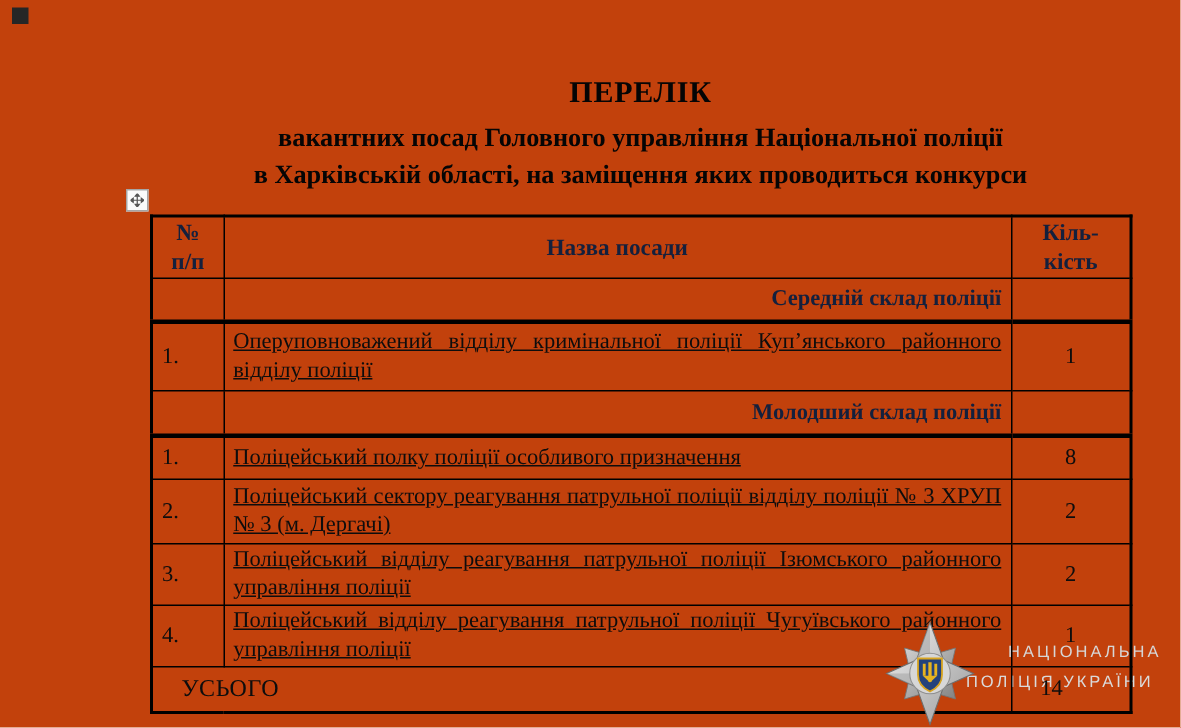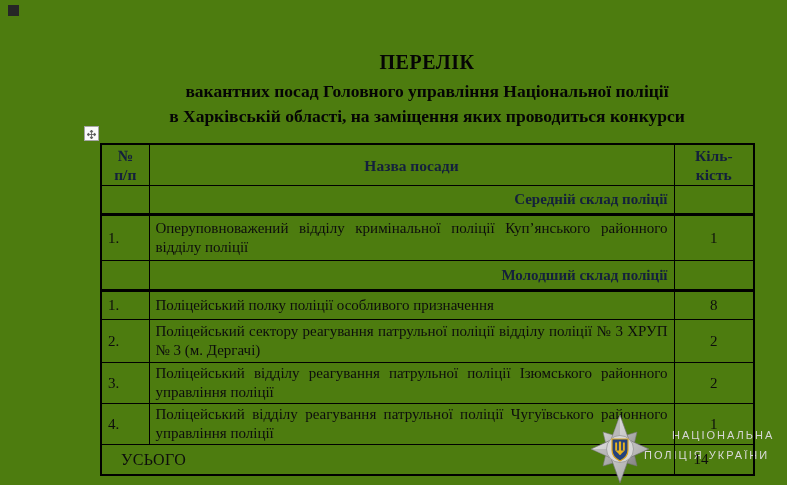--- a/index.html
+++ b/index.html
@@ -1,34 +1,34 @@
 <!DOCTYPE html>
 <html><head>
 <meta charset="utf-8">
 <style>
   html,body{margin:0;padding:0;background:#fff;}
-  .page{position:relative;width:787px;height:485px;background:#4d7c0f;overflow:hidden;
+  .page{position:relative;width:787px;height:485px;background:#c2410c;overflow:hidden;
         font-family:"Liberation Serif", serif;color:#0d0d0d;}
 
   .corner-square{position:absolute;left:8px;top:5px;width:11px;height:11px;background:#262626;}
 
   .titles{position:absolute;left:100px;top:50px;width:654px;text-align:center;font-weight:bold;color:#050505;}
   .titles .t1{font-size:20px;line-height:24px;margin-bottom:5px;letter-spacing:.5px;}
   .titles .t2{font-size:17.5px;line-height:25px;text-align:center;}
 
   .move-handle{position:absolute;left:84px;top:126px;width:13px;height:13px;border:1px solid #a6a6a6;
                background:#fafafa;display:flex;align-items:center;justify-content:center;z-index:3;}
 
   table.doc{position:absolute;left:100px;top:143px;width:653px;border-collapse:collapse;
             table-layout:fixed;z-index:2;}
   table.doc td{border:1px solid #000;vertical-align:middle;padding:1px 6px;
                font-size:15px;line-height:19px;background:transparent;}
   table.doc{border:2px solid #000;}
   td.c-num{text-align:left;padding-left:7px;}
-  td.c-pos{text-align:justify;}
+  td.c-pos{text-align:justify;text-decoration:underline;}
   td.c-cnt{text-align:center;}
   tr.header td{font-weight:bold;text-align:center;color:#14203d;font-size:15.5px;height:38px;padding:1px 2px;}
   tr.section td{font-weight:bold;text-align:right;color:#14203d;border-bottom:3px solid #000;}
   tr.sec1 td{height:25px;}
   tr.sec2 td{height:26px;}
   tr.row-2l td{height:42px;}
   tr.row-2m td{height:40px;}
   tr.row-2s td{height:37px;}
   tr.row-1l td{height:25px;}
   tr.total td{height:27px;padding-left:19px;}

